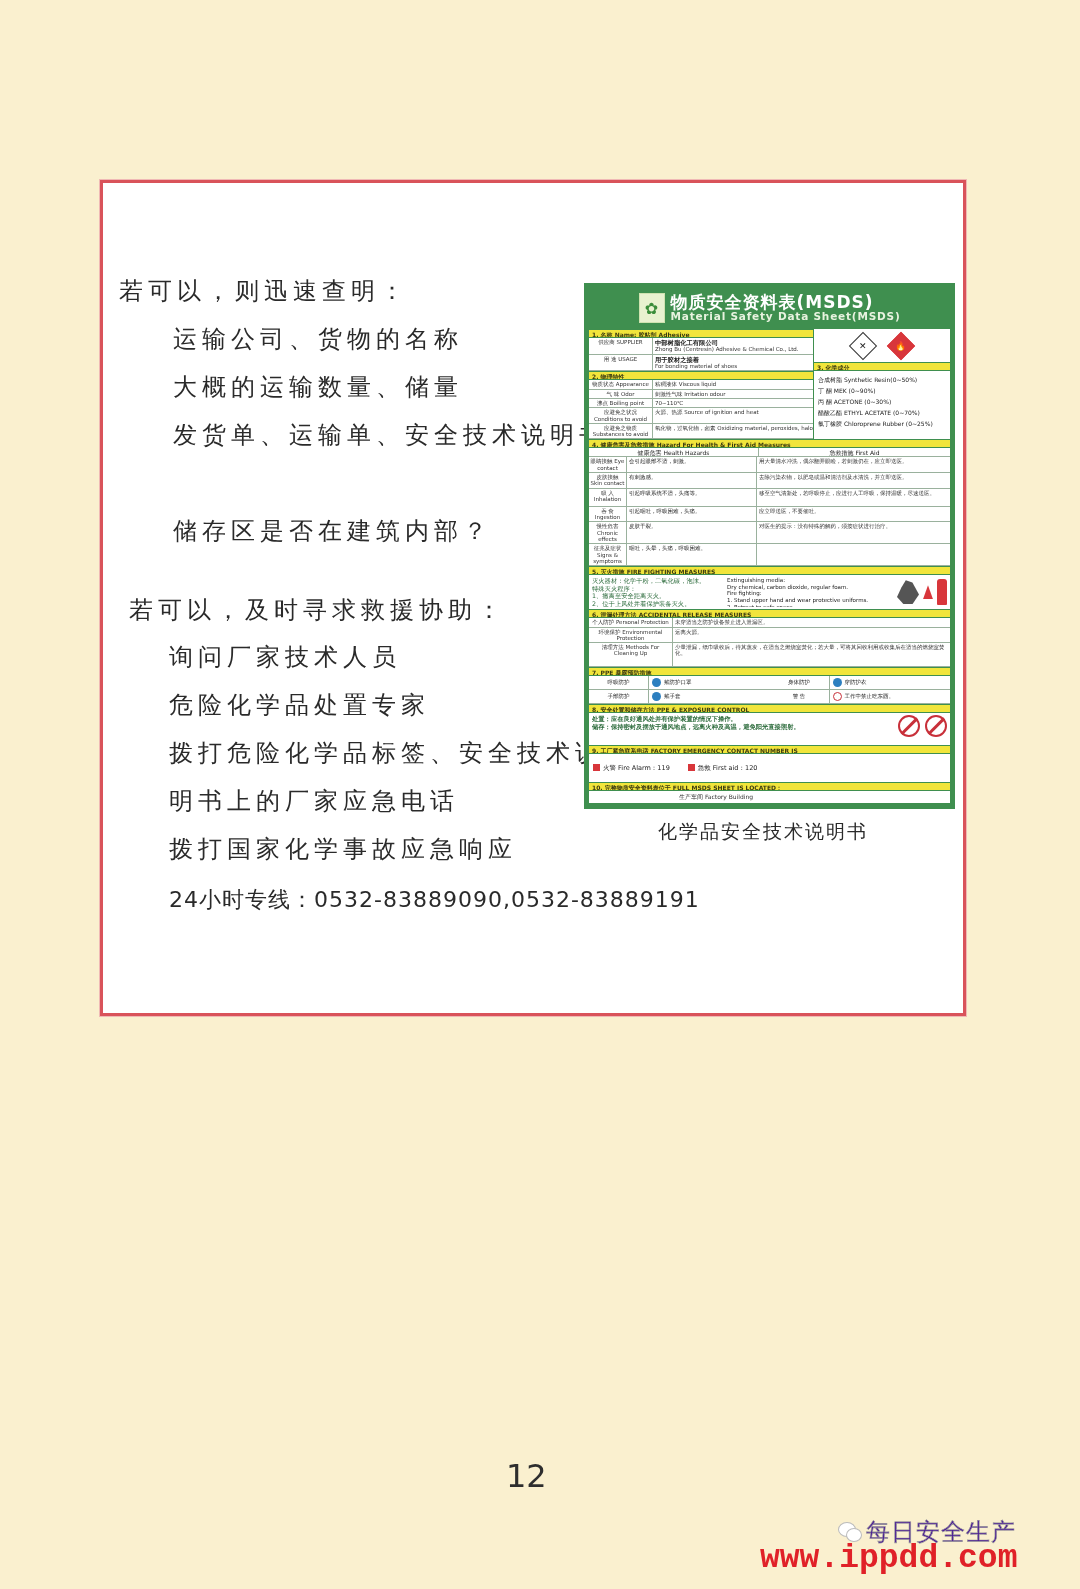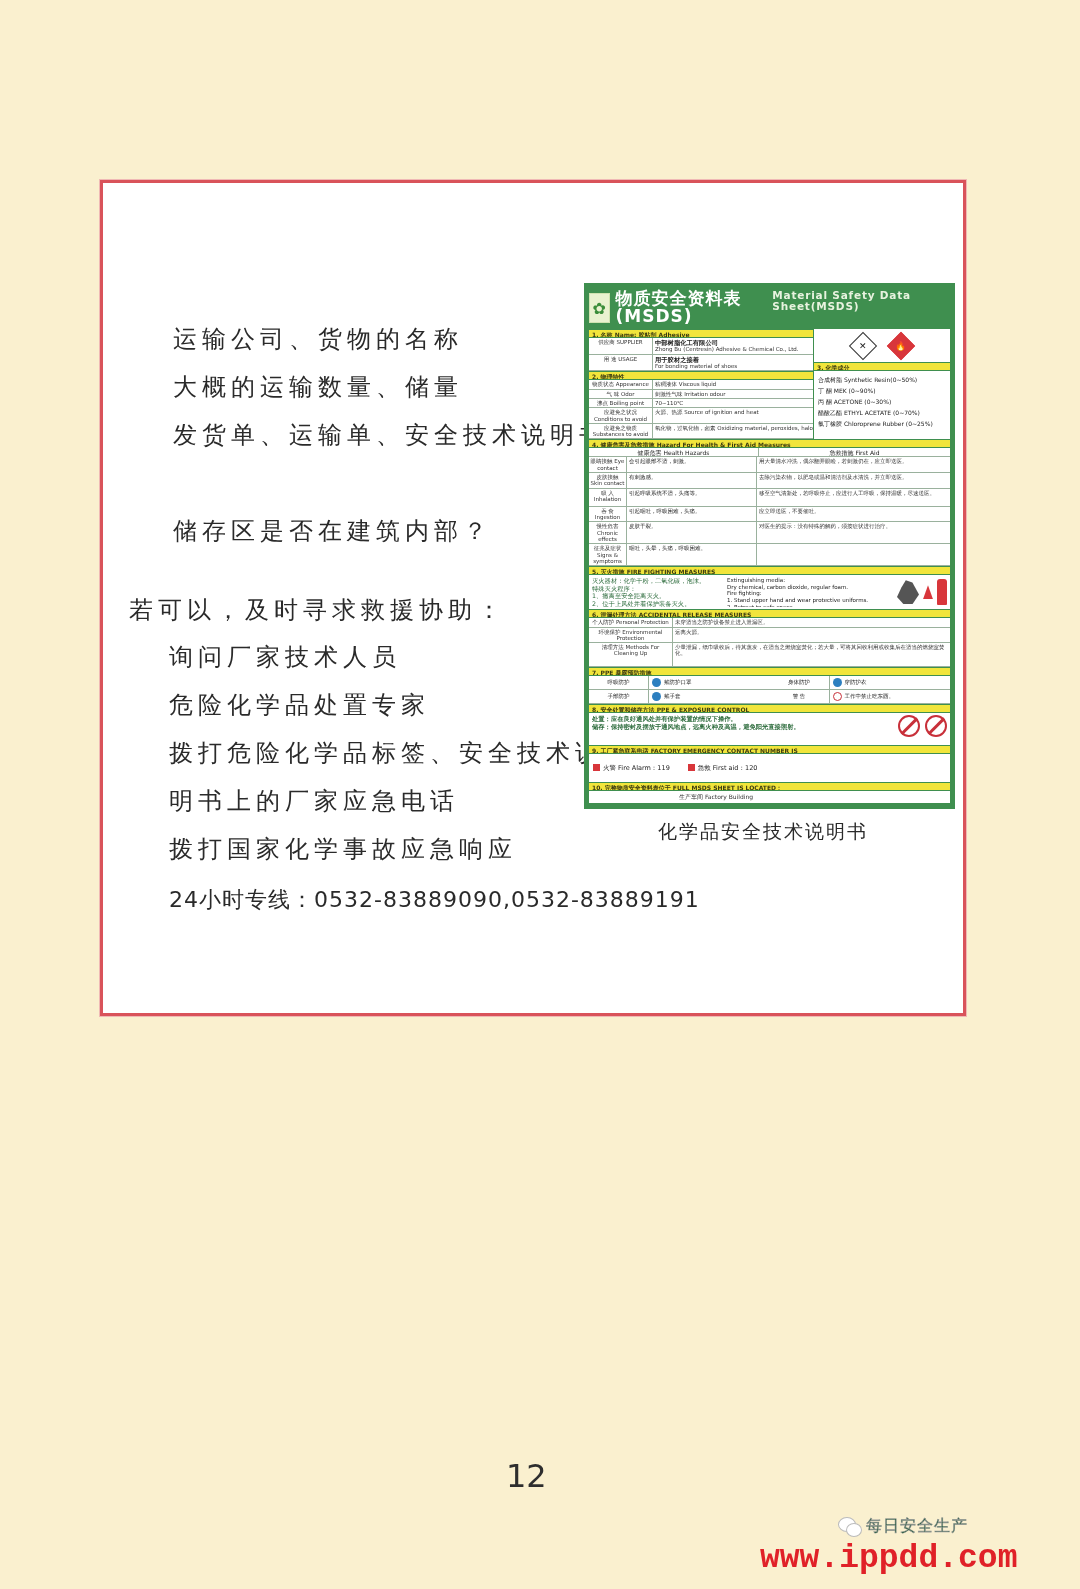--- a/index.html
+++ b/index.html
@@ -59,21 +59,21 @@
     gap: 6px;
     color: #fff;
   }
   .msds-logo {
     width: 26px; height: 30px;
     background: #e9f2d0;
     border: 1px solid #cfe3b0;
     display: flex; align-items: center; justify-content: center;
     font-size: 16px; color: #3b8d3a;
   }
-  .msds-titles { display: flex; flex-direction: row; line-height: 1.05; }
+  .msds-titles { display: flex; flex-direction: column; line-height: 1.05; }
   .msds-title-cn { font-size: 17px; font-weight: bold; letter-spacing: 1px; }
   .msds-title-en { font-size: 10.5px; font-weight: bold; letter-spacing: 0.8px; color: #e8f3df; }
   .msds-body { background: #ffffff; height: calc(100% - 42px); position: relative; overflow: hidden; }
   .sec-bar {
     background: #f1e53b;
     font-size: 6px;
     font-weight: bold;
     color: #3a3a10;
     height: 9px;
     line-height: 9px;
@@ -148,37 +148,38 @@
   }
   .watermark {
     position: absolute; left: 838px; top: 1516px;
     display: flex; align-items: center; gap: 4px;
   }
   .wm-bubble { width: 24px; height: 20px; position: relative; }
   .wm-bubble::before { content: ""; position: absolute; left: 0; top: 0; width: 16px; height: 13px; background: #fff; border: 1px solid #bbb; border-radius: 50%; }
   .wm-bubble::after { content: ""; position: absolute; left: 8px; top: 6px; width: 14px; height: 12px; background: #fff; border: 1px solid #bbb; border-radius: 50%; }
   .wm-text {
     font-family: Liberation Serif, serif;
-    font-size: 16px; color: #14532d;
+    font-size: 24px; color: #4c1d95;
     -webkit-text-stroke: 0.6px #9a9a9a;
     letter-spacing: 1px;
   }
   .site-url {
     position: absolute; left: 760px; top: 1540px;
     font-family: Liberation Mono, monospace;
     font-weight: bold; font-size: 33px;
     color: #e02128;
     letter-spacing: 0px;
   }
 </style>
 </head>
 <body>
 
 <div class="card">
   <div class="text-col">
+    <div class="heading" style="left:16px; top:92px;">若可以，则迅速查明：</div>
     <div class="item" style="left:70px; top:140px;">运输公司、货物的名称</div>
     <div class="item" style="left:70px; top:188px;">大概的运输数量、储量</div>
     <div class="item" style="left:70px; top:236px;">发货单、运输单、安全技术说明书</div>
     <div class="item" style="left:70px; top:332px;">储存区是否在建筑内部？</div>
 
     <div class="heading" style="left:26px; top:411px;">若可以，及时寻求救援协助：</div>
     <div class="item" style="left:66px; top:458px;">询问厂家技术人员</div>
     <div class="item" style="left:66px; top:506px;">危险化学品处置专家</div>
     <div class="item" style="left:66px; top:554px;">拨打危险化学品标签、安全技术说</div>
     <div class="item" style="left:66px; top:650px;">拨打国家化学事故应急响应</div>

